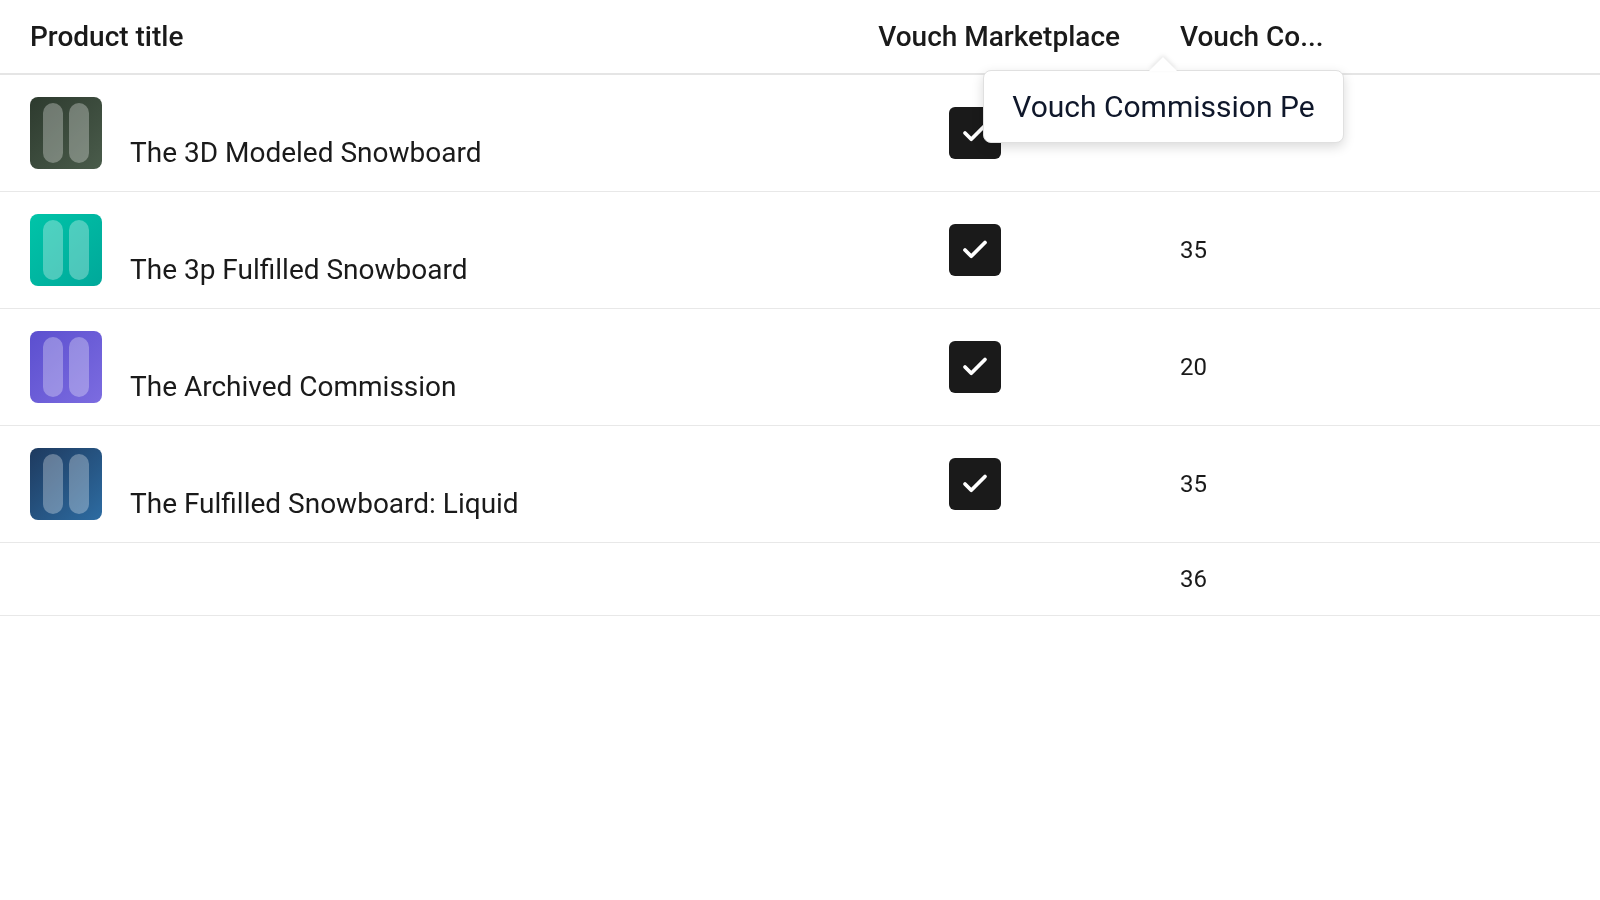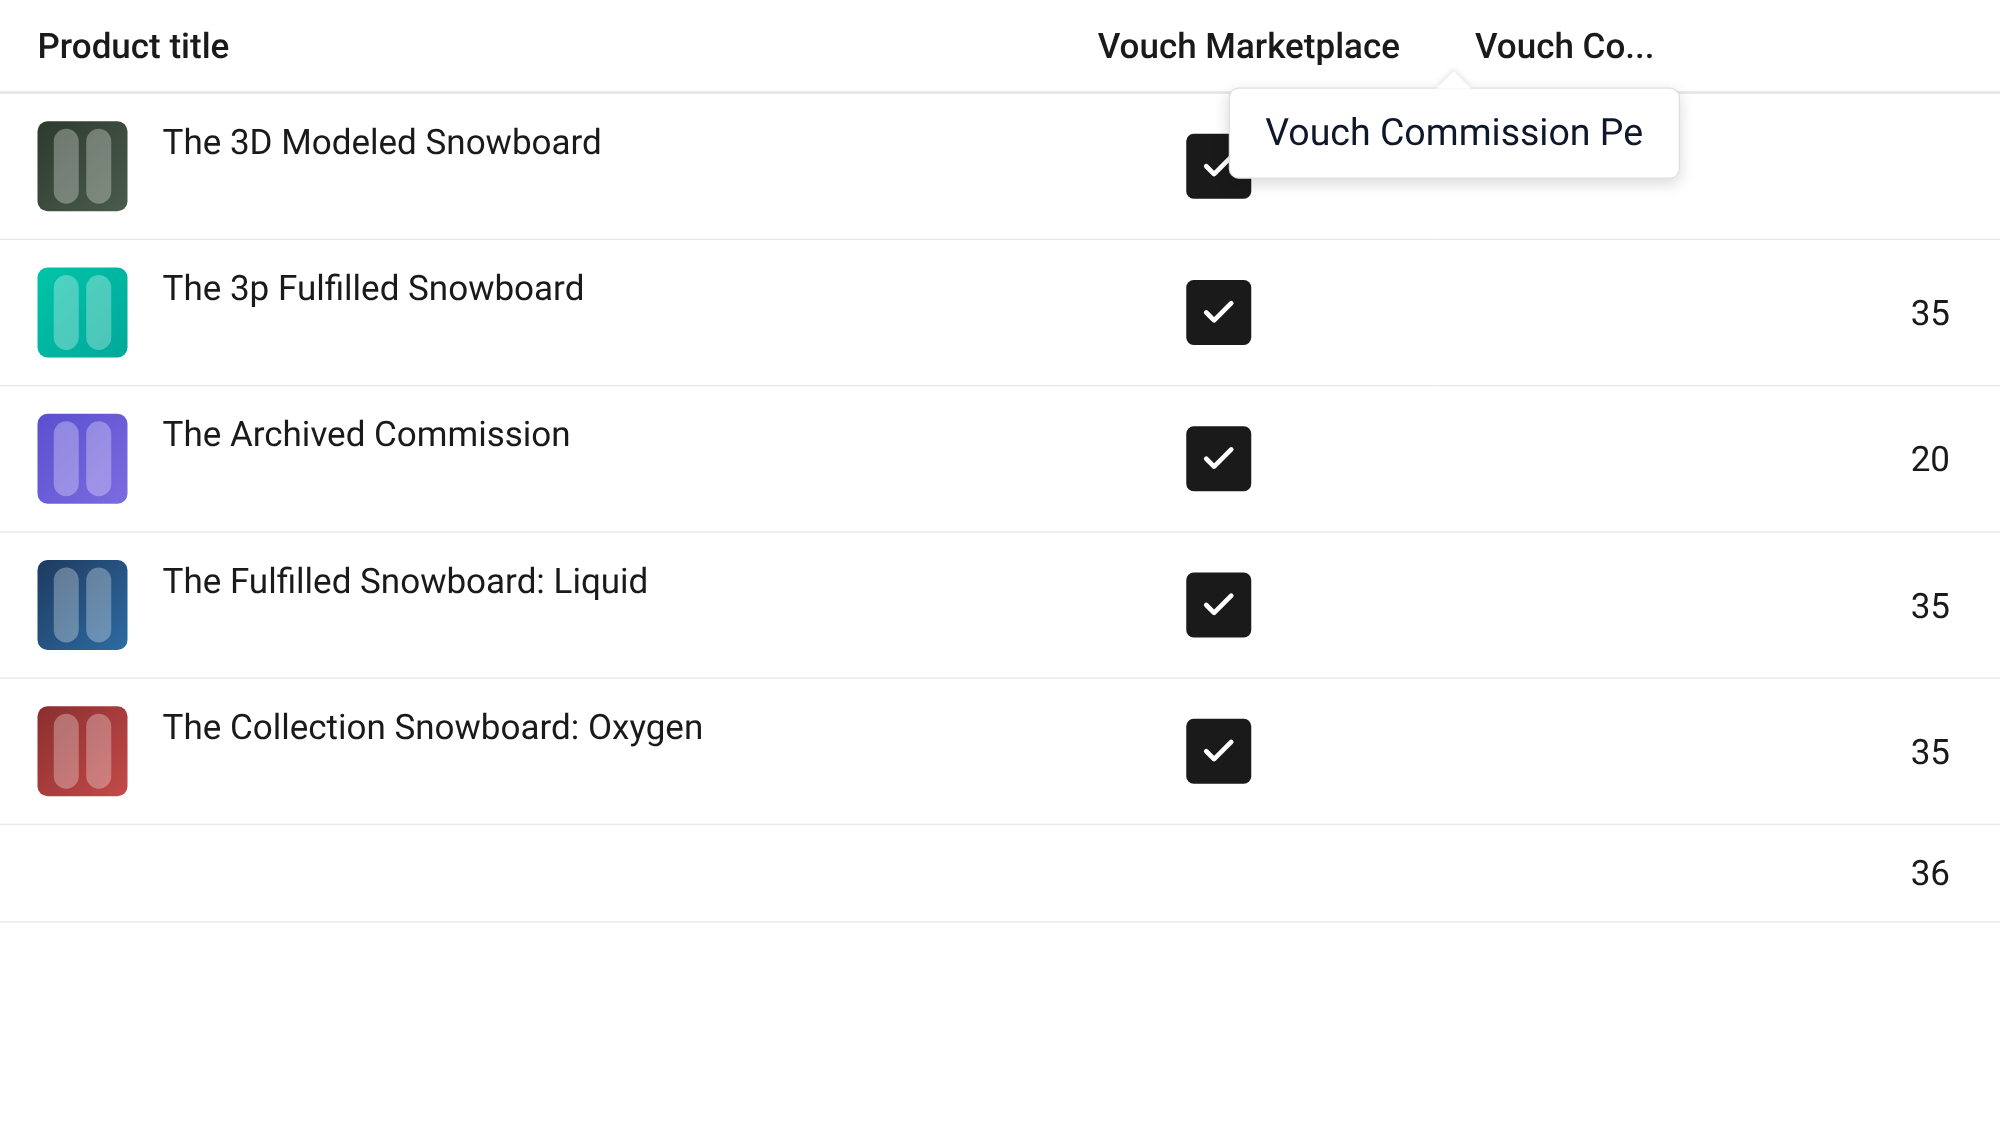--- a/index.html
+++ b/index.html
@@ -107,29 +107,28 @@
       width: 800px;
     }
 
     td.col-vouch-marketplace {
       width: 350px;
       text-align: center;
     }
 
     td.col-vouch-commission {
       width: 450px;
-      text-align: right;
       padding-right: 40px;
-      font-size: 28px;
+      font-size: 24px;
       color: #1a1a1a;
     }
 
     .product-cell {
       display: flex;
-      align-items: flex-start;
+      align-items: flex-end;
       gap: 28px;
     }
 
     .product-thumbnail {
       width: 72px;
       height: 72px;
       border-radius: 8px;
       flex-shrink: 0;
       overflow: hidden;
       display: flex;
@@ -295,41 +294,20 @@
         <div class="checkbox-checked">
           <svg width="30" height="30" viewBox="0 0 24 24" fill="none" stroke="white" stroke-width="3" stroke-linecap="round" stroke-linejoin="round">
             <polyline points="20 6 9 17 4 12"></polyline>
           </svg>
         </div>
       </td>
           <td class="col-vouch-commission">35</td>
         </tr>
         <tr>
           <td class="col-product">
-      <div class="product-cell">
-        <div class="product-thumbnail thumb-oxygen">
-          <div class="board-group">
-            <div class="board-shape"></div>
-            <div class="board-shape"></div>
-          </div>
-        </div>
-        <span class="product-name">The Collection Snowboard: Oxygen</span>
-      </div>
-    </td>
-          <td class="col-vouch-marketplace">
-        <div class="checkbox-checked">
-          <svg width="30" height="30" viewBox="0 0 24 24" fill="none" stroke="white" stroke-width="3" stroke-linecap="round" stroke-linejoin="round">
-            <polyline points="20 6 9 17 4 12"></polyline>
-          </svg>
-        </div>
-      </td>
-          <td class="col-vouch-commission">35</td>
-        </tr>
-        <tr>
-          <td class="col-product">
       
     </td>
           <td class="col-vouch-marketplace">
         
       </td>
           <td class="col-vouch-commission">36</td>
         </tr>
       </tbody>
   </table>
 </div>

